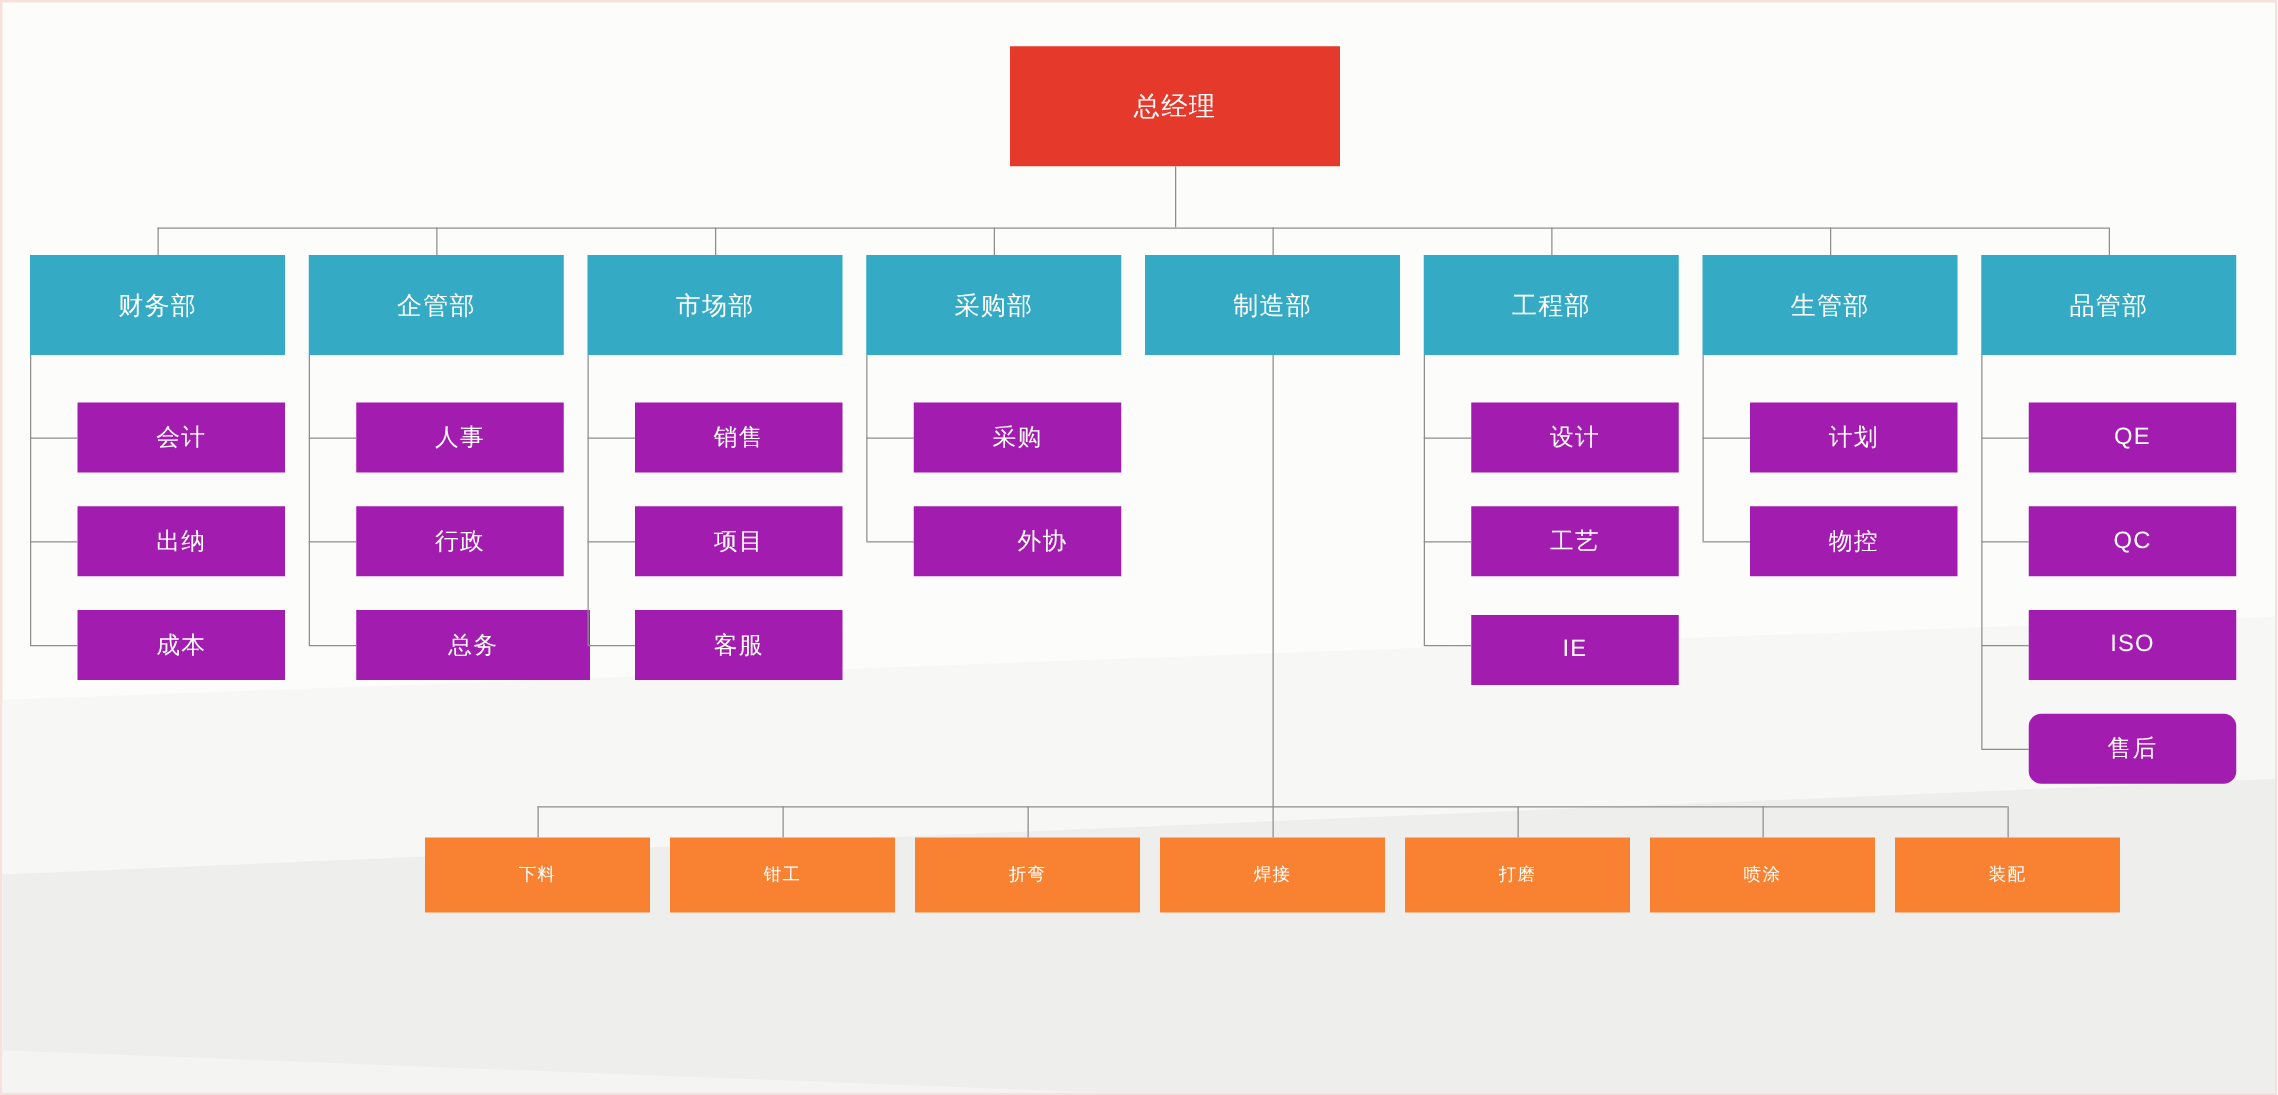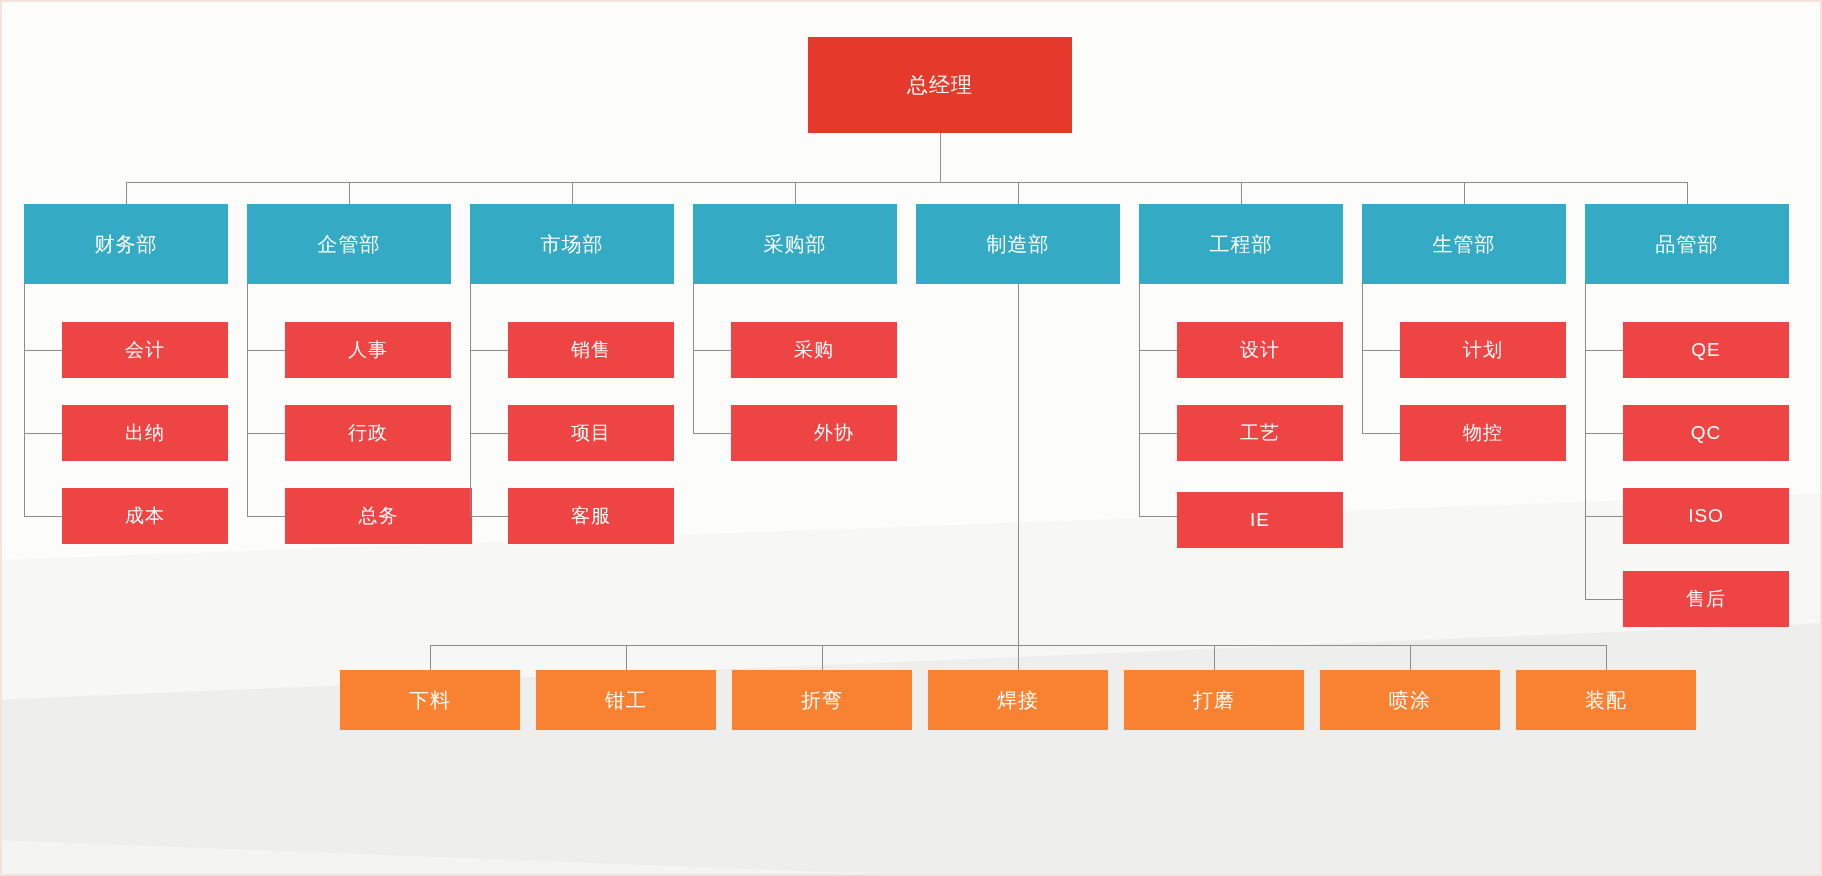--- a/index.html
+++ b/index.html
@@ -76,27 +76,27 @@
     background: #e5392b;
     font-size: 21px;
     font-weight: 400;
   }
   .node.dept {
     background: #35aac4;
     font-size: 20px;
     font-weight: 400;
   }
   .node.sub {
-    background: #ef4444;
+    background: #a21caf;
     font-size: 19px;
     font-weight: 400;
   }
   .node.proc {
     background: #f98232;
-    font-size: 20px;
+    font-size: 14px;
     font-weight: 400;
   }
 </style>
 </head>
 <body>
 
 <div id="slide">
   <div class="bg-band bg-band-1"></div>
   <div class="bg-band bg-band-2"></div>
   <div class="bg-band bg-band-3"></div>
@@ -157,21 +157,21 @@
       <div class="ln h" style="left: 1360px; top: 431px; width: 38px;"></div>
       <div class="ln v" style="left: 1360px; top: 282px; height: 149px;"></div>
       <div class="ln v" style="left: 1685px; top: 180px; height: 22px;"></div>
       <div class="node sub" style="left: 1621px; top: 320px; width: 166px; height: 56px;">QE</div>
       <div class="node dept" style="left: 1583px; top: 202px; width: 204px; height: 80px;">品管部</div>
       <div class="ln h" style="left: 1583px; top: 348px; width: 38px;"></div>
       <div class="node sub" style="left: 1621px; top: 403px; width: 166px; height: 56px;">QC</div>
       <div class="ln h" style="left: 1583px; top: 431px; width: 38px;"></div>
       <div class="node sub" style="left: 1621px; top: 486px; width: 166px; height: 56px;">ISO</div>
       <div class="ln h" style="left: 1583px; top: 514px; width: 38px;"></div>
-      <div class="node sub" style="left: 1621px; top: 569px; width: 166px; height: 56px;">售后</div>
+      <div class="node sub" style="left: 1621px; top: 569px; width: 166px; height: 56px; border-radius: 10px;">售后</div>
       <div class="ln h" style="left: 1583px; top: 597px; width: 38px;"></div>
       <div class="ln v" style="left: 1583px; top: 282px; height: 315px;"></div>
       <div class="ln v" style="left: 1016px; top: 282px; height: 361px;"></div>
       <div class="ln h" style="left: 428px; top: 643px; width: 1176px;"></div>
       <div class="ln v" style="left: 428px; top: 643px; height: 25px;"></div>
       <div class="node proc" style="left: 338px; top: 668px; width: 180px; height: 60px;">下料</div>
       <div class="ln v" style="left: 624px; top: 643px; height: 25px;"></div>
       <div class="node proc" style="left: 534px; top: 668px; width: 180px; height: 60px;">钳工</div>
       <div class="ln v" style="left: 820px; top: 643px; height: 25px;"></div>
       <div class="node proc" style="left: 730px; top: 668px; width: 180px; height: 60px;">折弯</div>

